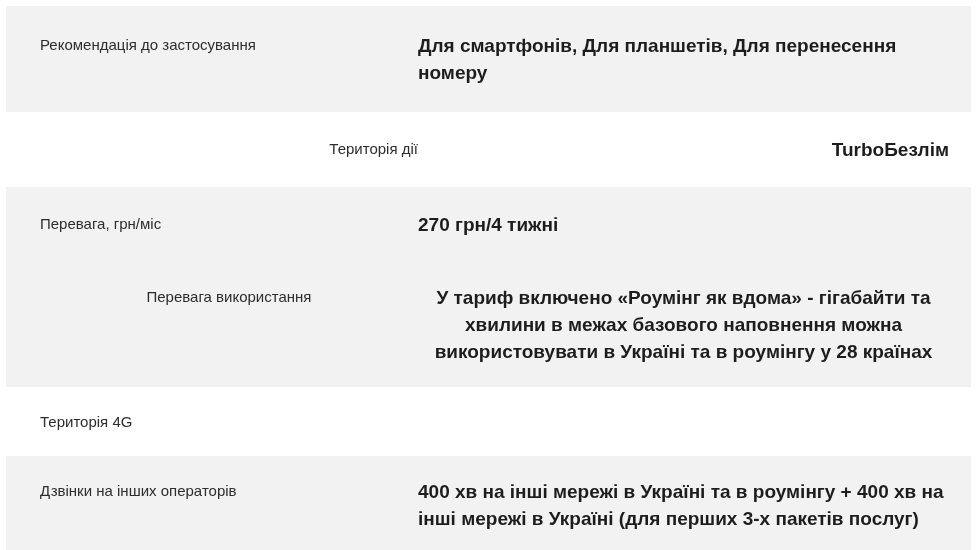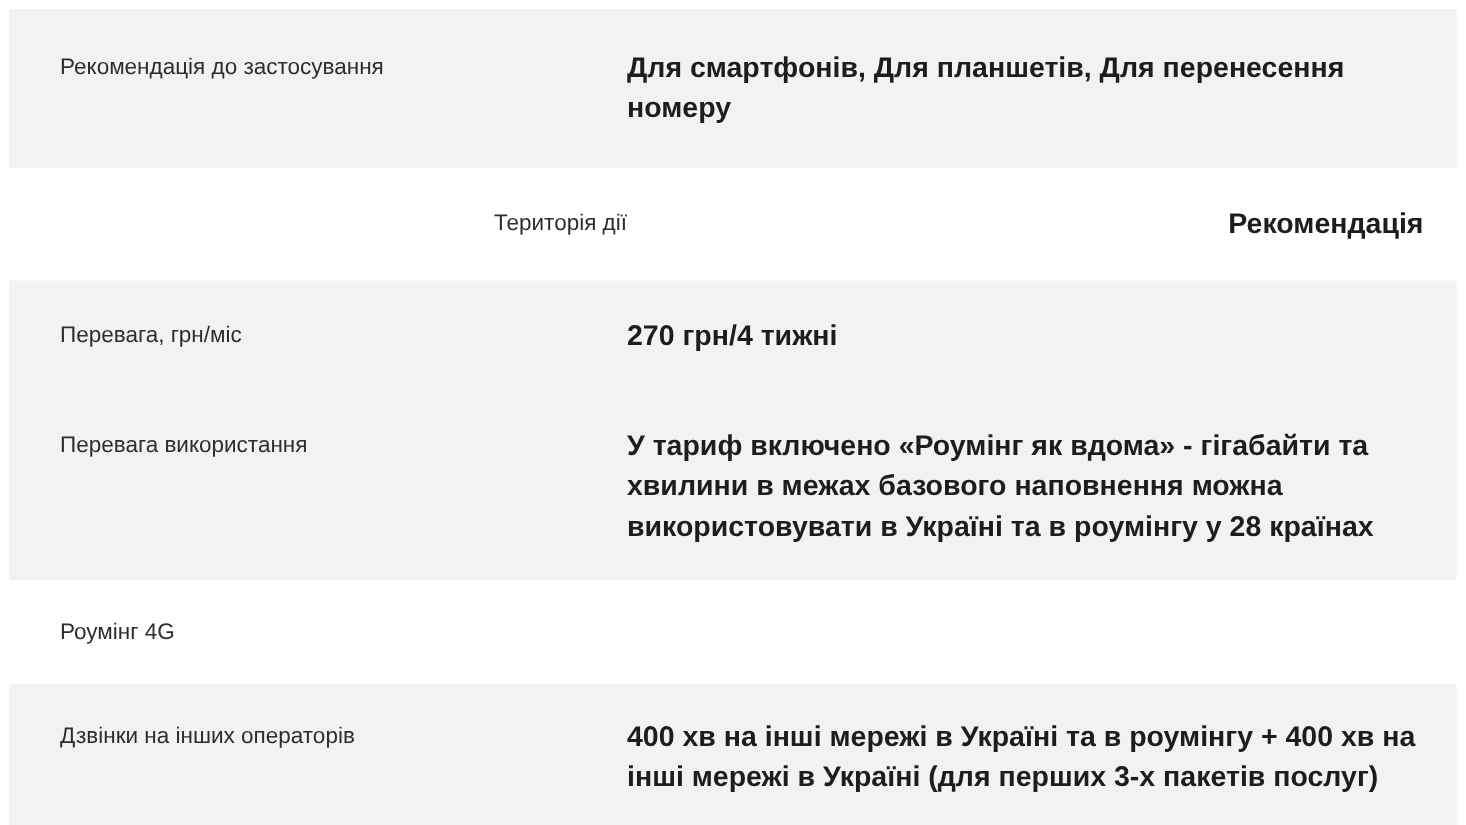--- a/index.html
+++ b/index.html
@@ -47,51 +47,51 @@
     font-size: 19px;
     line-height: 27px;
     font-weight: 700;
     color: #1d1d1d;
     max-width: 545px;
   }
   
   .r0 { padding-top: 26px; padding-bottom: 26px; }
   .r1 { padding-top: 24px; padding-bottom: 24px; text-align: right; }
   .r2 { padding-top: 24px; padding-bottom: 24px; }
-  .r3 { padding-top: 22px; padding-bottom: 22px; }
+  .r3 { padding-top: 22px; padding-bottom: 22px; text-align: center; }
   .r4 { padding-top: 22px; padding-bottom: 22px; }
   .r5 { padding-top: 22px; padding-bottom: 22px; }
 </style>
 </head>
 <body>
 
 <div class="spec-table">
 
   <div class="spec-row shaded r0">
     <div class="spec-label">Рекомендація до застосування</div>
     <div class="spec-value">Для смартфонів, Для планшетів, Для перенесення номеру</div>
   </div>
 
   <div class="spec-row plain r1">
     <div class="spec-label">Територія дії</div>
-    <div class="spec-value">Рекомендація</div>
+    <div class="spec-value">TurboБезлім</div>
   </div>
 
   <div class="spec-row shaded r2">
     <div class="spec-label">Перевага, грн/міс</div>
     <div class="spec-value">270 грн/4 тижні</div>
   </div>
 
   <div class="spec-row shaded r3">
     <div class="spec-label">Перевага використання</div>
     <div class="spec-value">У тариф включено «Роумінг як вдома» - гігабайти та хвилини в межах базового наповнення можна використовувати в Україні та в роумінгу у 28 країнах</div>
   </div>
 
   <div class="spec-row plain r4">
-    <div class="spec-label">Роумінг 4G</div>
+    <div class="spec-label">Територія 4G</div>
   </div>
 
   <div class="spec-row shaded r5">
     <div class="spec-label">Дзвінки на інших операторів</div>
     <div class="spec-value">400 хв на інші мережі в Україні та в роумінгу + 400 хв на інші мережі в Україні (для перших 3-х пакетів послуг)</div>
   </div>
 
 </div>
 
 </body></html>

